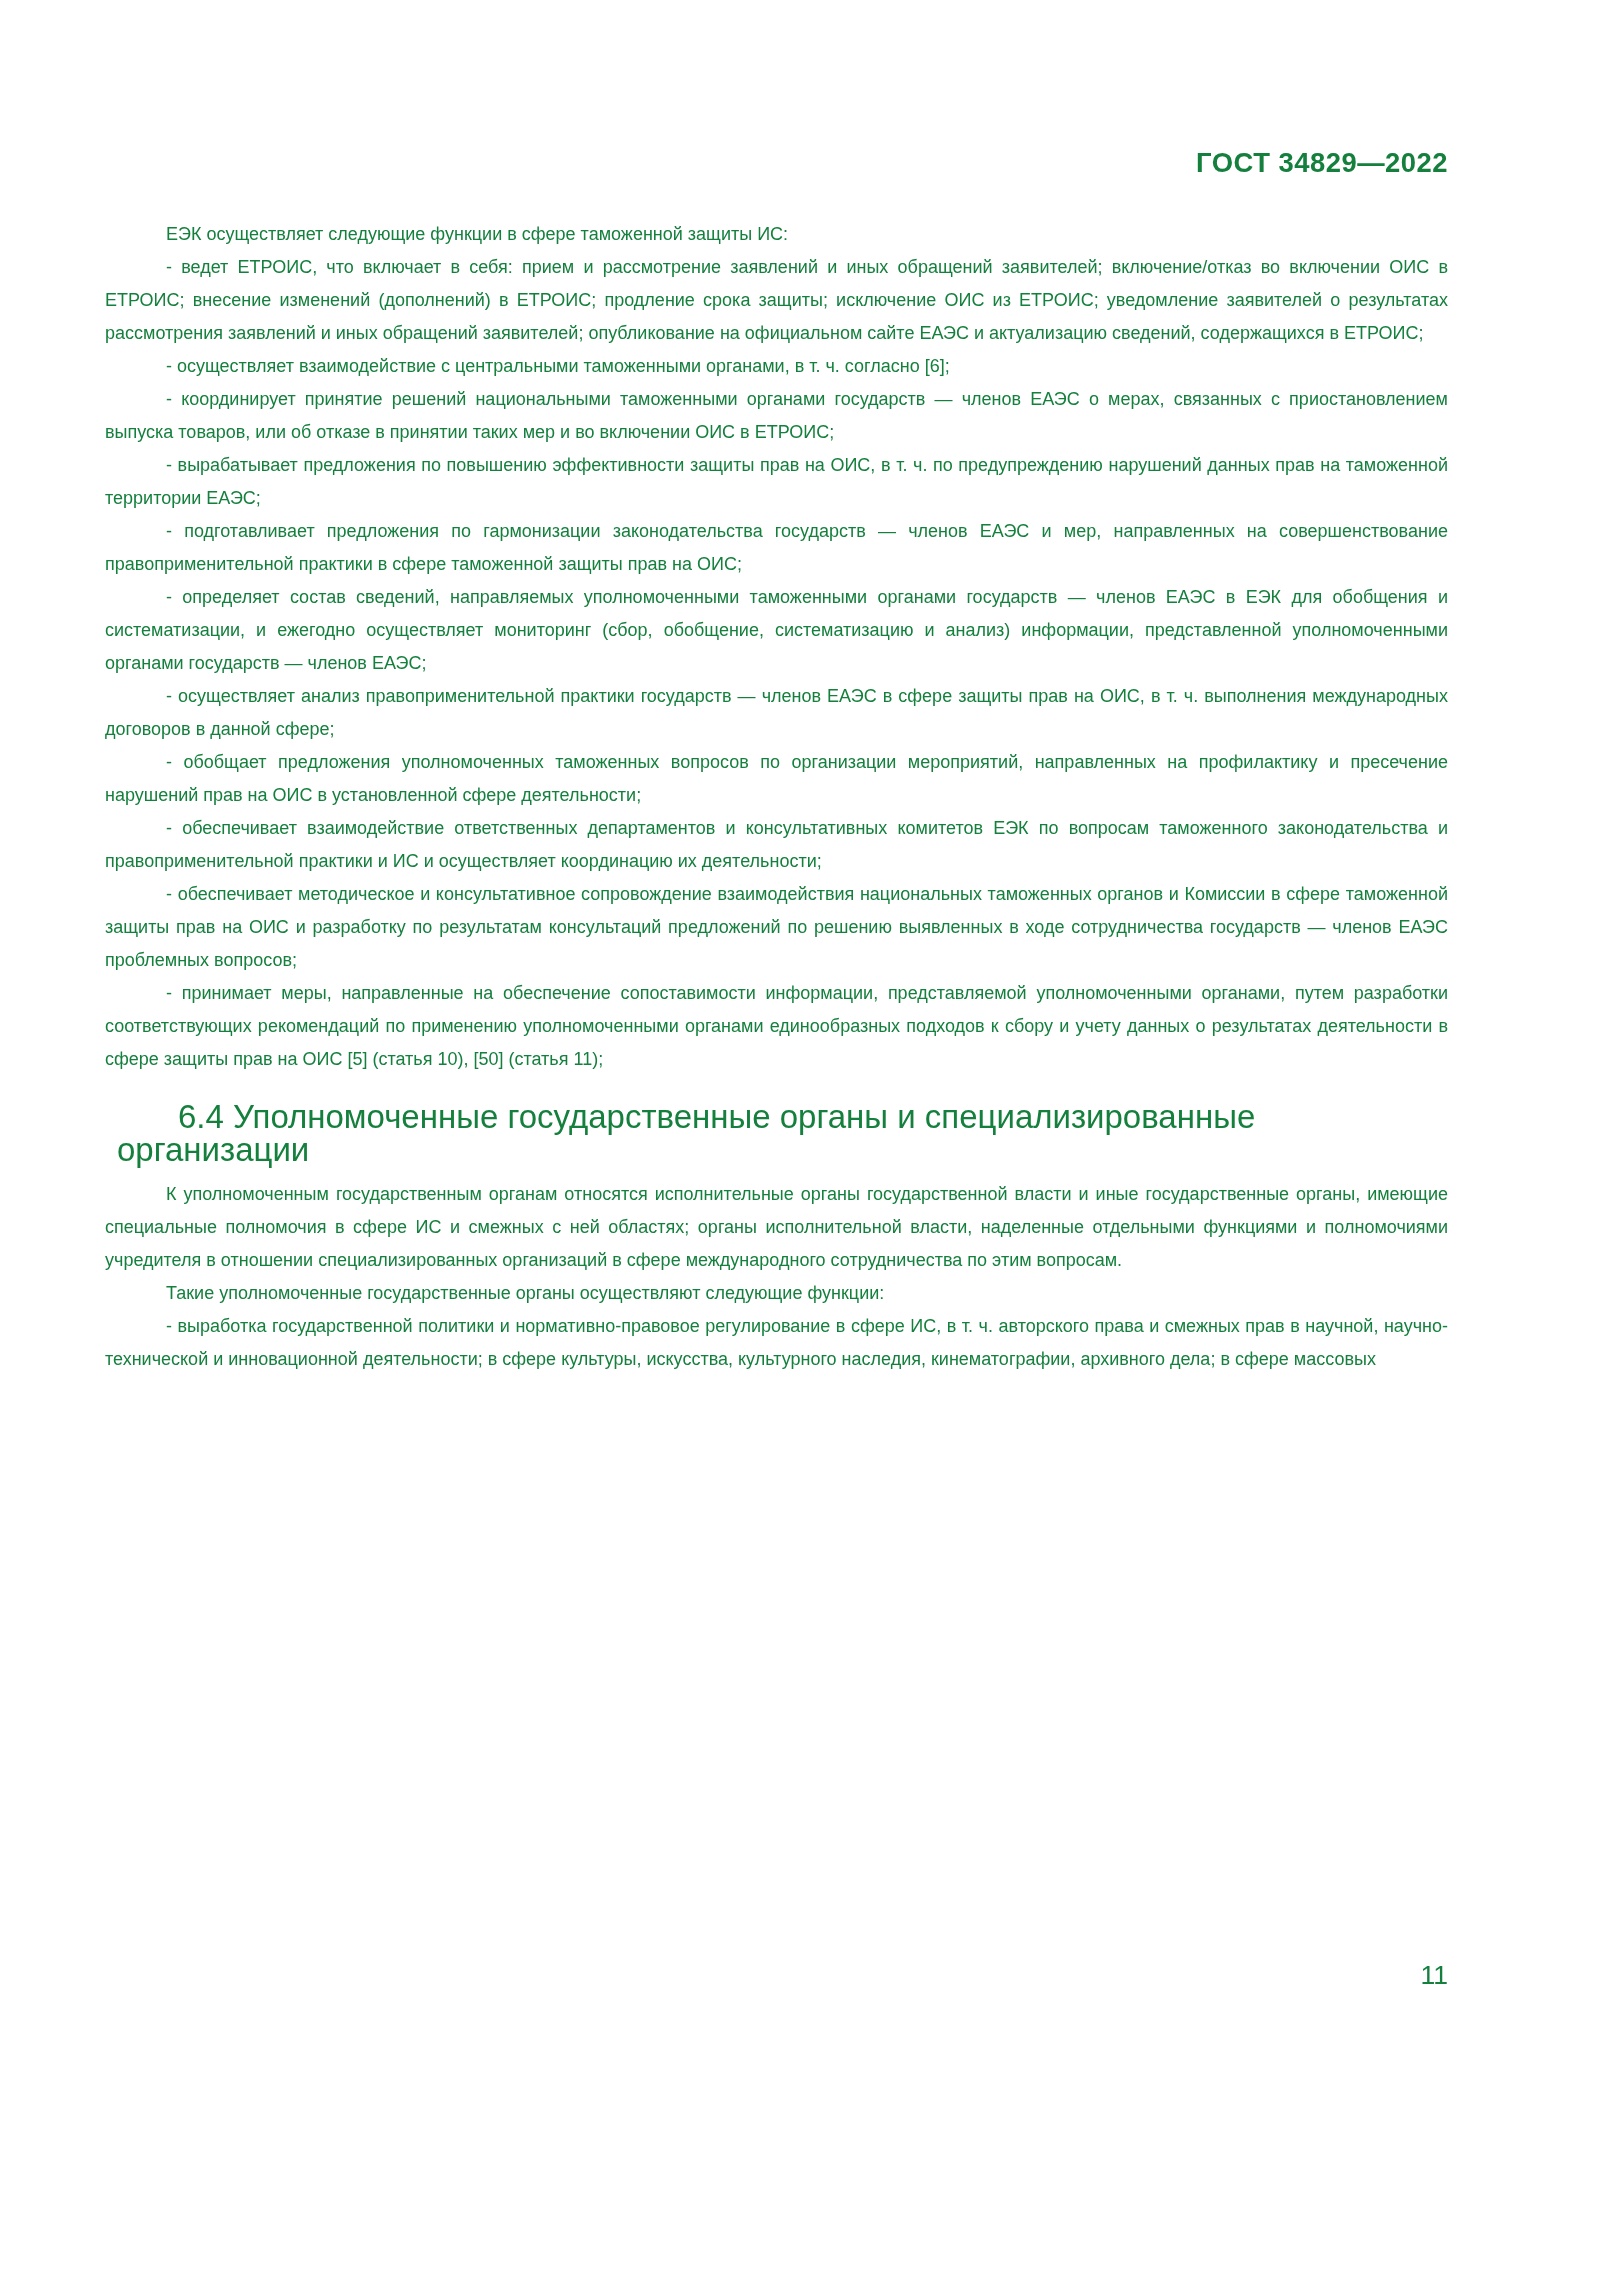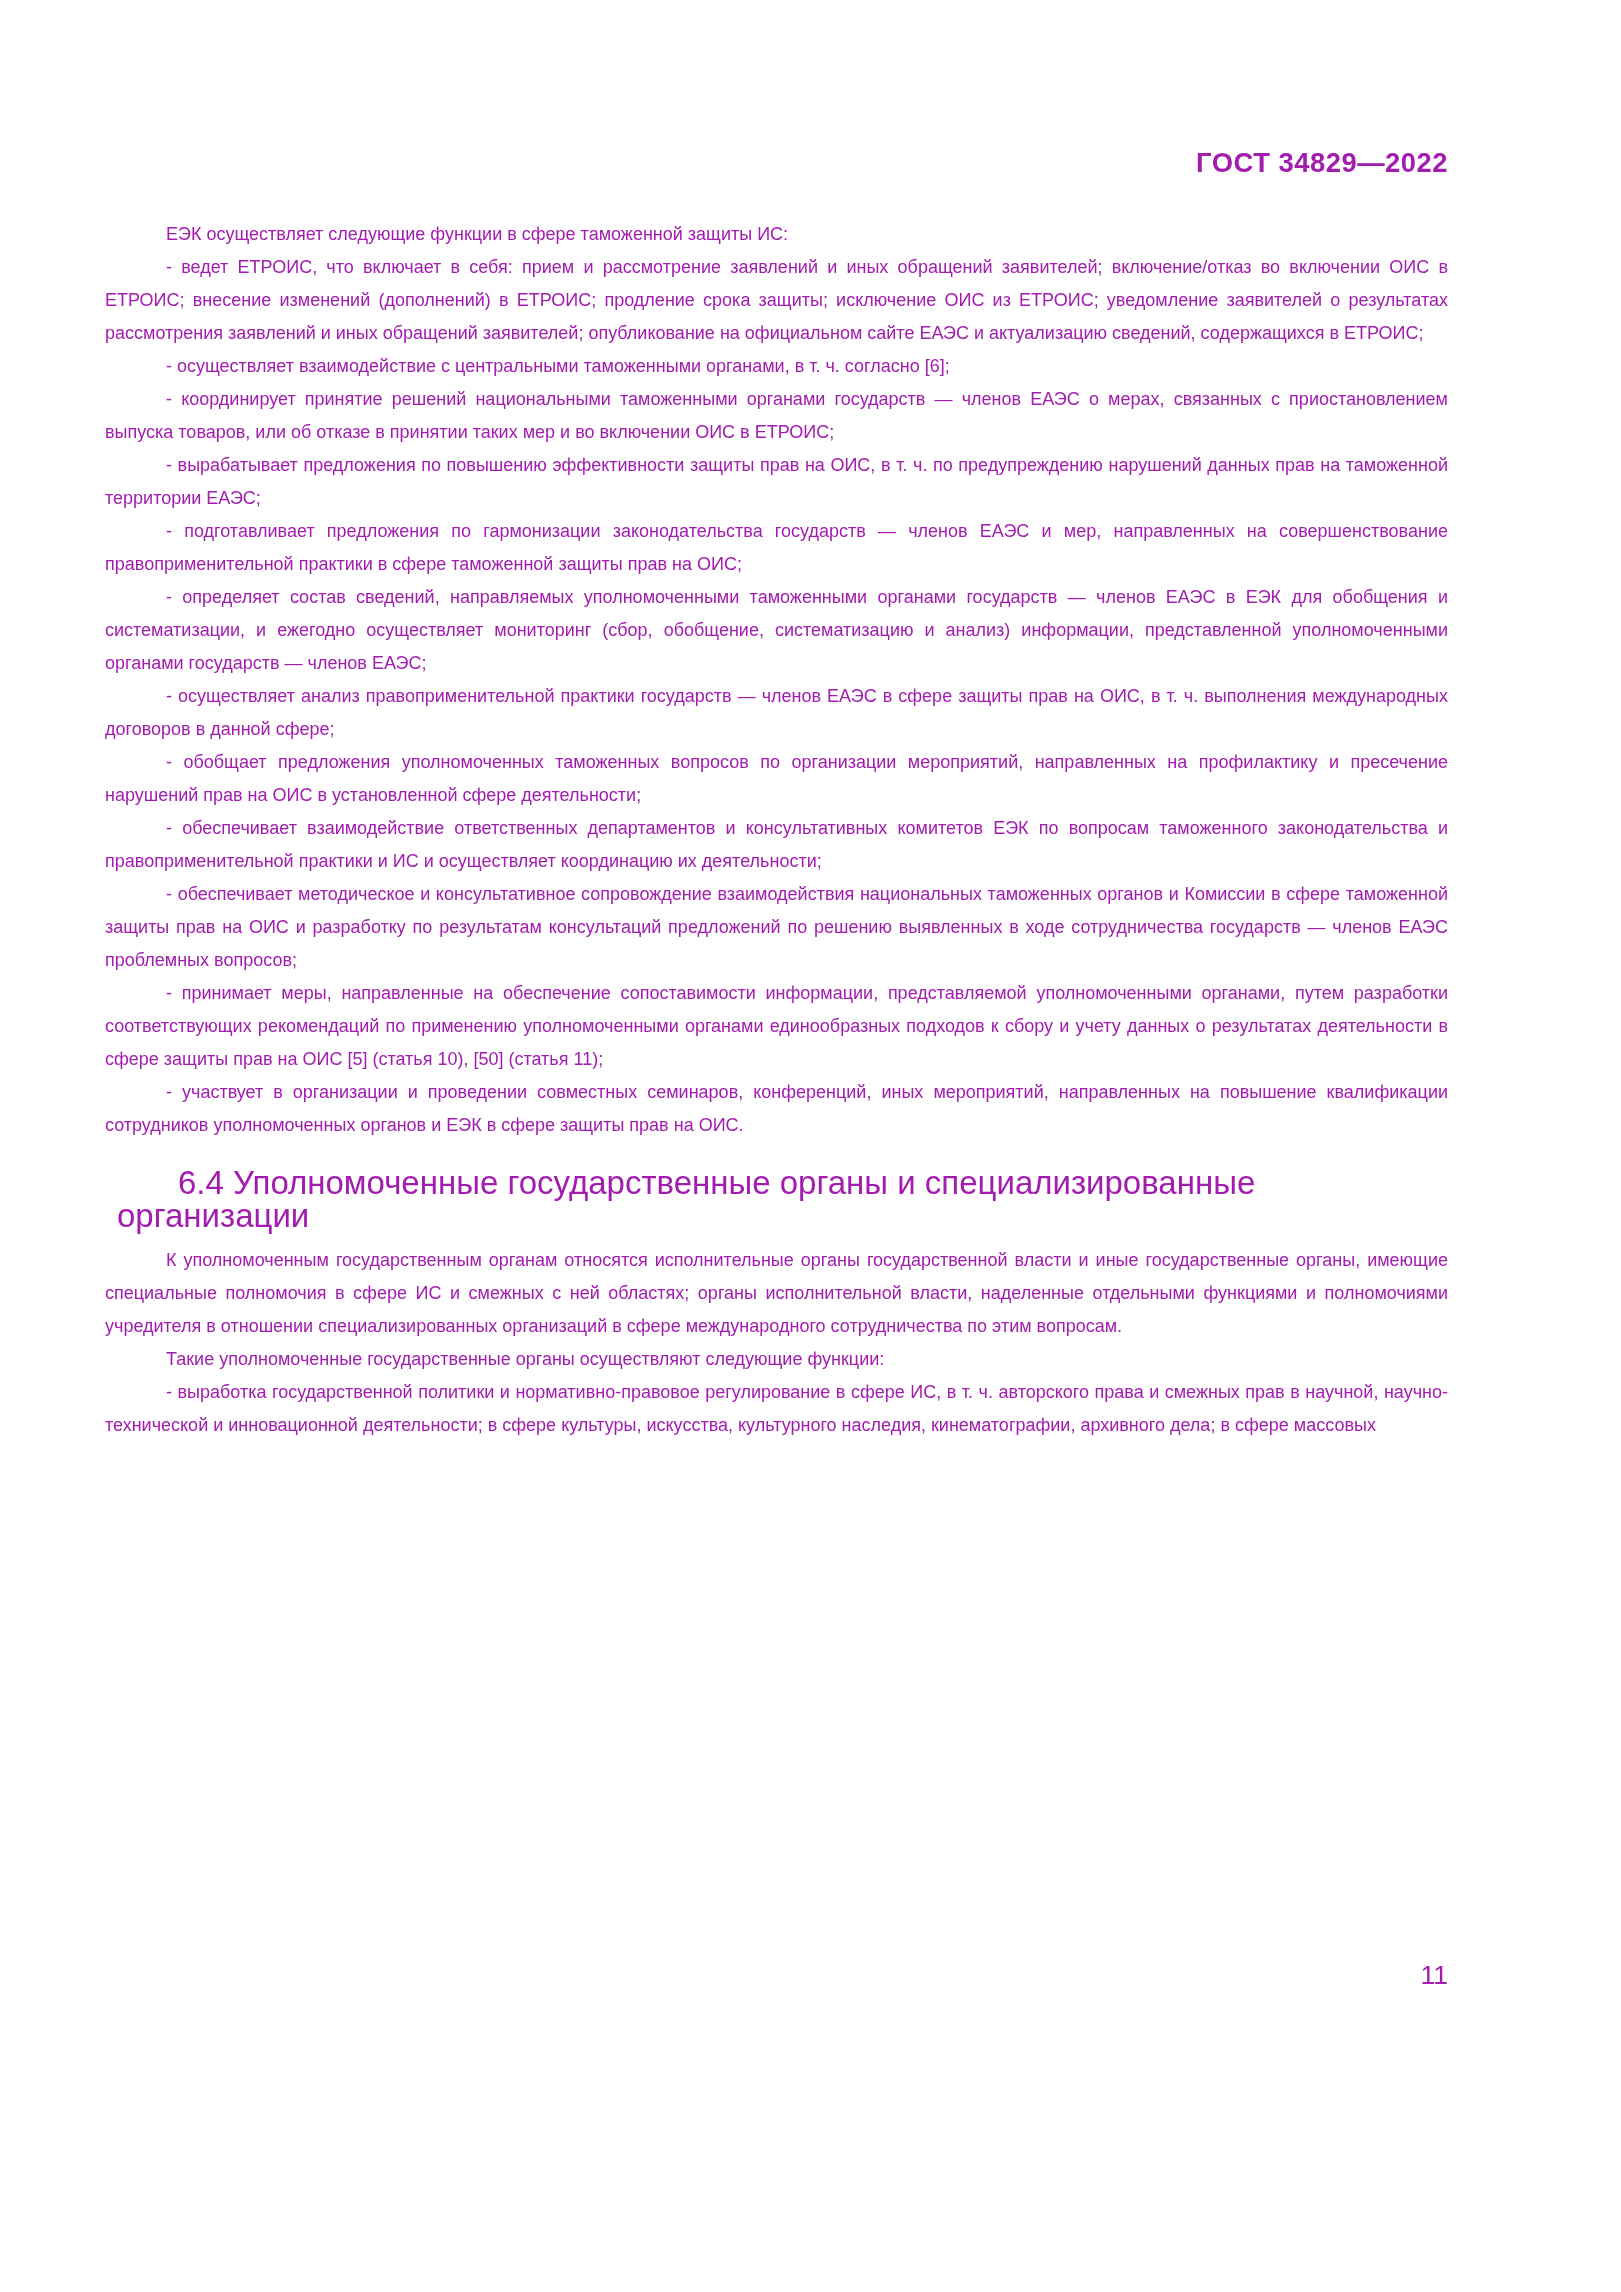--- a/index.html
+++ b/index.html
@@ -6,21 +6,21 @@
     margin: 0;
     padding: 0;
     background: #ffffff;
   }
   .page {
     position: relative;
     width: 1621px;
     height: 2293px;
     background: #ffffff;
     font-family: "Liberation Sans", "DejaVu Sans", sans-serif;
-    color: #a21caf;
+    color: #15803d;
     overflow: hidden;
   }
   .running-header {
     position: absolute;
     top: 147px;
     left: 105px;
     width: 1343px;
     text-align: right;
     font-size: 27.4px;
     font-weight: bold;
@@ -71,21 +71,20 @@
     <p>- осуществляет взаимодействие с центральными таможенными органами, в т. ч. согласно [6];</p>
     <p>- координирует принятие решений национальными таможенными органами государств — членов ЕАЭС о мерах, связанных с приостановлением выпуска товаров, или об отказе в принятии таких мер и во включении ОИС в ЕТРОИС;</p>
     <p>- вырабатывает предложения по повышению эффективности защиты прав на ОИС, в т. ч. по предупреждению нарушений данных прав на таможенной территории ЕАЭС;</p>
     <p>- подготавливает предложения по гармонизации законодательства государств — членов ЕАЭС и мер, направленных на совершенствование правоприменительной практики в сфере таможенной защиты прав на ОИС;</p>
     <p>- определяет состав сведений, направляемых уполномоченными таможенными органами государств — членов ЕАЭС в ЕЭК для обобщения и систематизации, и ежегодно осуществляет мониторинг (сбор, обобщение, систематизацию и анализ) информации, представленной уполномоченными органами государств — членов ЕАЭС;</p>
     <p>- осуществляет анализ правоприменительной практики государств — членов ЕАЭС в сфере защиты прав на ОИС, в т. ч. выполнения международных договоров в данной сфере;</p>
     <p>- обобщает предложения уполномоченных таможенных вопросов по организации мероприятий, направленных на профилактику и пресечение нарушений прав на ОИС в установленной сфере деятельности;</p>
     <p>- обеспечивает взаимодействие ответственных департаментов и консультативных комитетов ЕЭК по вопросам таможенного законодательства и правоприменительной практики и ИС и осуществляет координацию их деятельности;</p>
     <p>- обеспечивает методическое и консультативное сопровождение взаимодействия национальных таможенных органов и Комиссии в сфере таможенной защиты прав на ОИС и разработку по результатам консультаций предложений по решению выявленных в ходе сотрудничества государств — членов ЕАЭС проблемных вопросов;</p>
     <p>- принимает меры, направленные на обеспечение сопоставимости информации, представляемой уполномоченными органами, путем разработки соответствующих рекомендаций по применению уполномоченными органами единообразных подходов к сбору и учету данных о результатах деятельности в сфере защиты прав на ОИС [5] (статья 10), [50] (статья 11);</p>
-    <p>- участвует в организации и проведении совместных семинаров, конференций, иных мероприятий, направленных на повышение квалификации сотрудников уполномоченных органов и ЕЭК в сфере защиты прав на ОИС.</p>
 
     <h2 class="section-heading">6.4 Уполномоченные государственные органы и специализированные организации</h2>
 
 
     <p>К уполномоченным государственным органам относятся исполнительные органы государственной власти и иные государственные органы, имеющие специальные полномочия в сфере ИС и смежных с ней областях; органы исполнительной власти, наделенные отдельными функциями и полномочиями учредителя в отношении специализированных организаций в сфере международного сотрудничества по этим вопросам.</p>
     <p>Такие уполномоченные государственные органы осуществляют следующие функции:</p>
     <p>- выработка государственной политики и нормативно-правовое регулирование в сфере ИС, в т. ч. авторского права и смежных прав в научной, научно-технической и инновационной деятельности; в сфере культуры, искусства, культурного наследия, кинематографии, архивного дела; в сфере массовых</p>
   </div>
 
   <div class="page-number">11</div>

